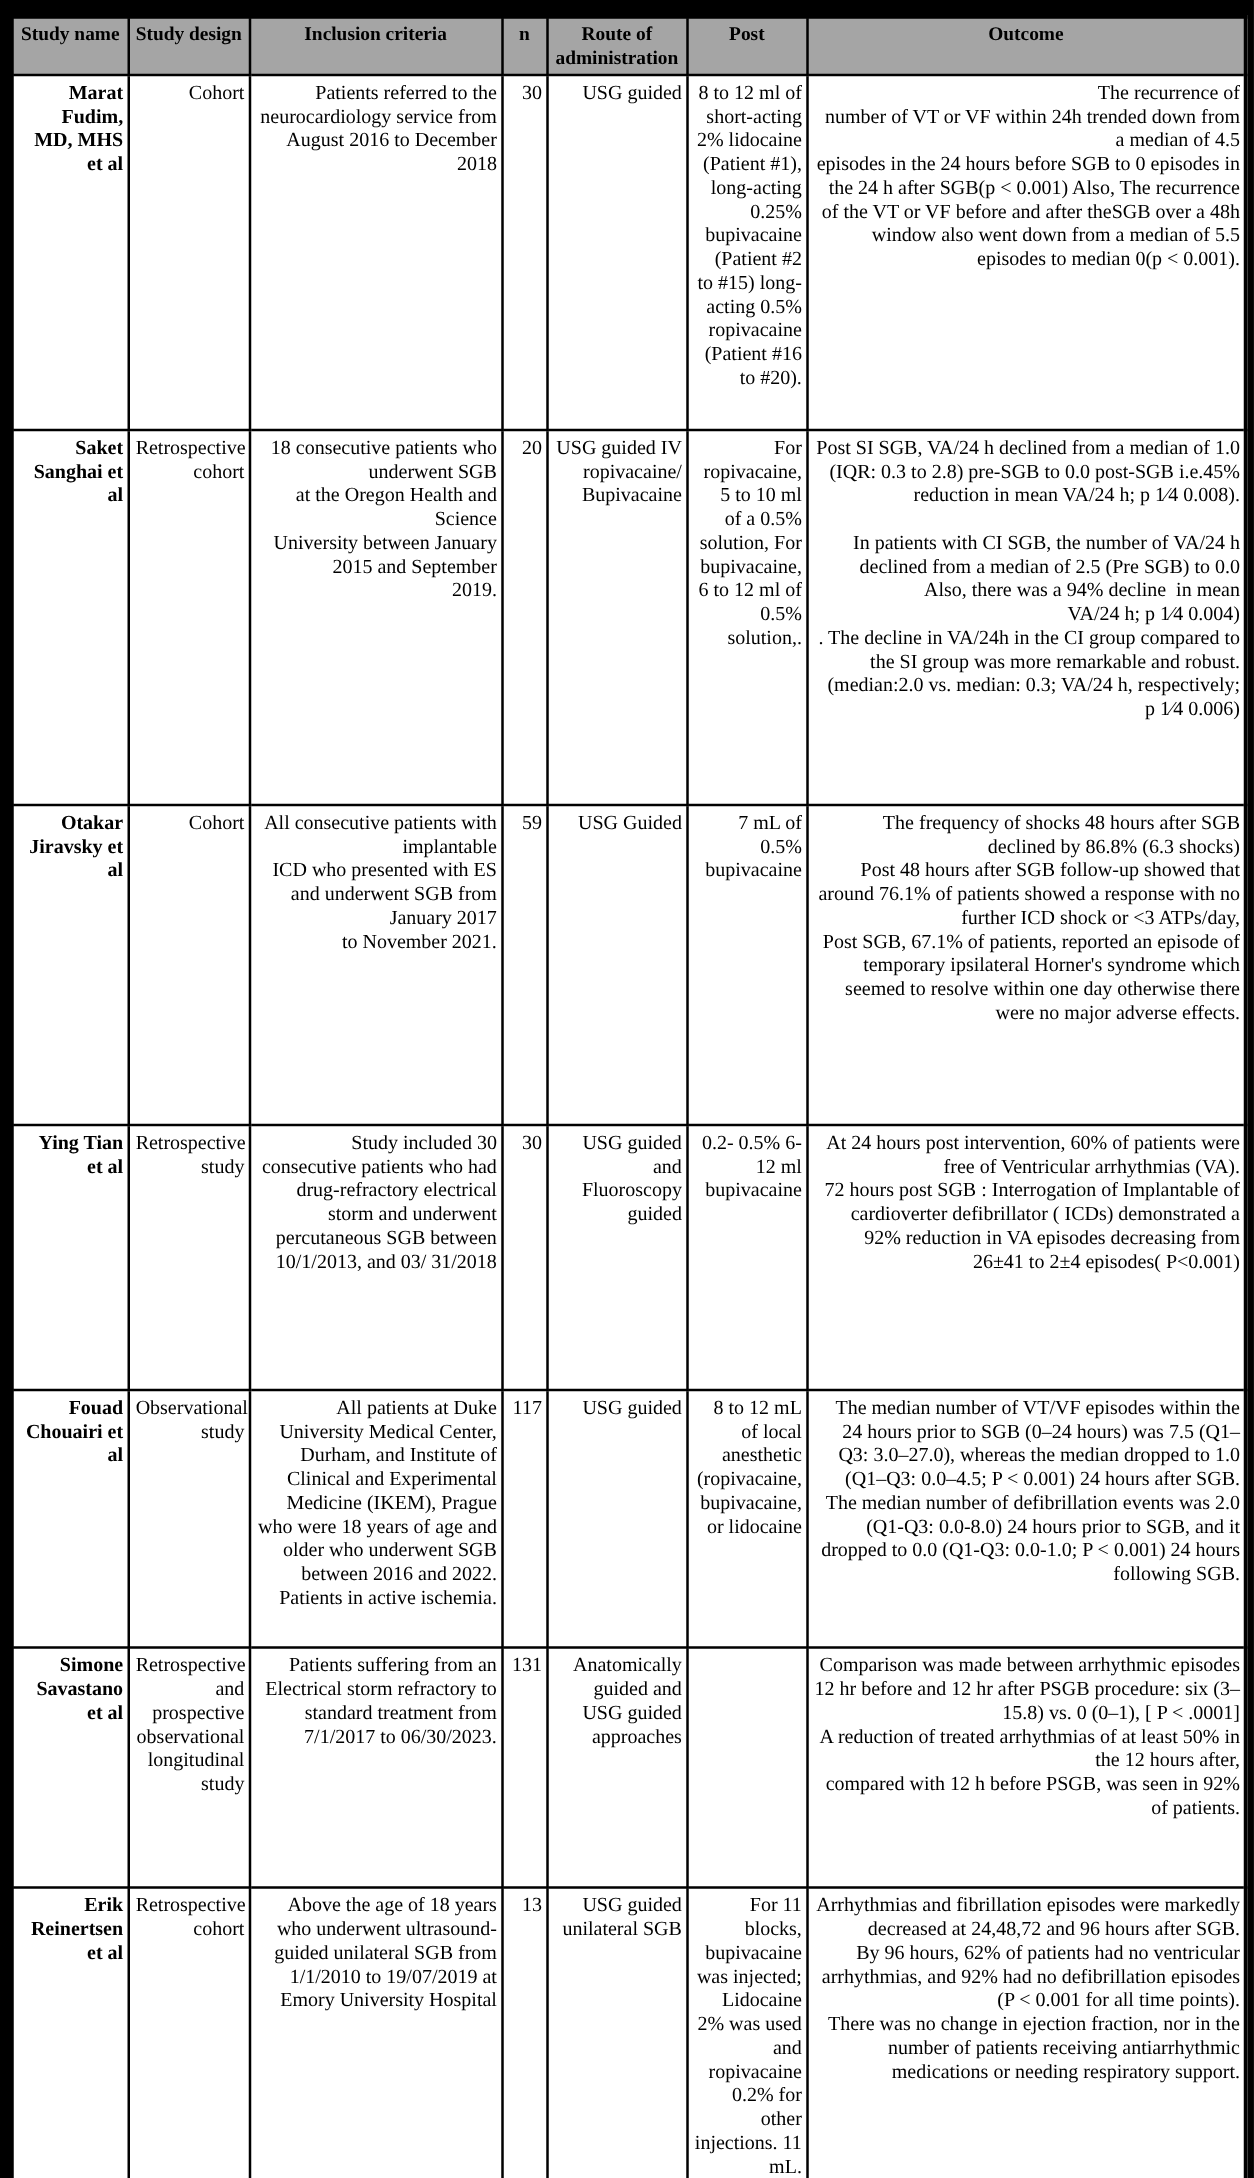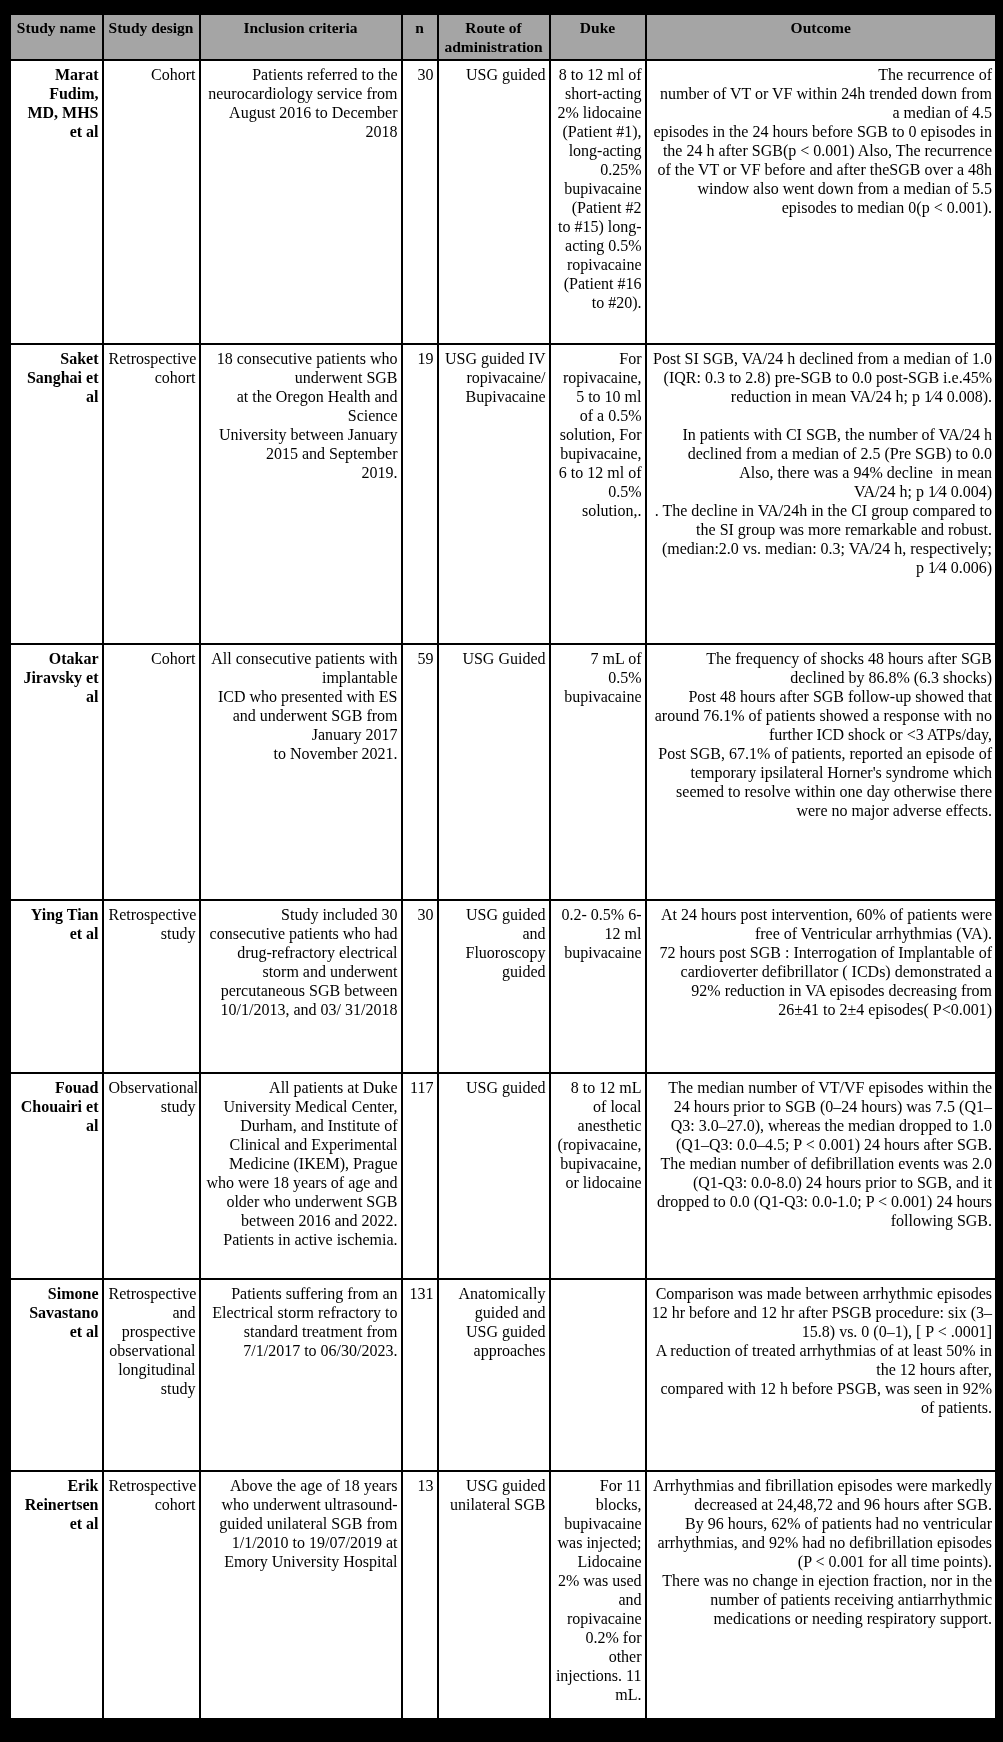--- a/index.html
+++ b/index.html
@@ -44,21 +44,21 @@
     font-size: 16px;
     line-height: 19px;
     padding: 4px 3px 4px 5px;
     text-align: right;
   }
   td.name { font-weight: bold; }
   tr.hrow  { height: 40px;  }
   tr.r1 { height: 284px; }
   tr.r2 { height: 300px; }
   tr.r3 { height: 256px; }
-  tr.r4 { height: 173px; margin-left: 36px; }
+  tr.r4 { height: 212px; margin-left: 36px; }
   tr.r5 { height: 206px; }
   tr.r6 { height: 192px; }
   tr.r7 { height: 248px; }
   col.c-name    { width: 93px;  }
   col.c-design  { width: 97px;  }
   col.c-incl    { width: 202px; }
   col.c-n       { width: 36px;  }
   col.c-route   { width: 112px; }
   col.c-dose    { width: 96px;  }
   col.c-outcome { width: 351px; }
@@ -77,21 +77,21 @@
       <col class="c-dose">
       <col class="c-outcome">
     </colgroup>
     <thead>
       <tr class="hrow">
         <th>Study name</th>
         <th>Study design</th>
         <th>Inclusion criteria</th>
         <th>n</th>
         <th>Route of administration</th>
-        <th>Duke</th>
+        <th>Post</th>
         <th>Outcome</th>
       </tr>
     </thead>
     <tbody>
       <tr class="r1">
         <td class="name">Marat Fudim, MD, MHS et al</td>
         <td>Cohort</td>
         <td>Patients referred to the neurocardiology service from August 2016 to December 2018</td>
         <td>30</td>
         <td>USG guided</td>
@@ -100,21 +100,21 @@
 number of VT or VF within 24h trended down from a median of 4.5
 episodes in the 24 hours before SGB to 0 episodes in the 24 h after SGB(p &lt; 0.001) Also, The recurrence of the VT or VF before and after theSGB over a 48h window also went down from a median of 5.5 episodes to median 0(p &lt; 0.001).</td>
       </tr>
       <tr class="r2">
         <td class="name">Saket Sanghai et al</td>
         <td>Retrospective cohort</td>
         <td>18 consecutive patients who underwent SGB
 at the Oregon Health and Science
 University between January 2015 and September
 2019.</td>
-        <td>19</td>
+        <td>20</td>
         <td>USG guided IV
 ropivacaine/
 Bupivacaine</td>
         <td>For ropivacaine,
  5 to 10 ml of a 0.5% solution, For bupivacaine, 6 to 12 ml of 0.5% solution,.</td>
         <td>Post SI SGB, VA/24 h declined from a median of 1.0 (IQR: 0.3 to 2.8) pre-SGB to 0.0 post-SGB i.e.45% reduction in mean VA/24 h; p 1⁄4 0.008).
 
 In patients with CI SGB, the number of VA/24 h declined from a median of 2.5 (Pre SGB) to 0.0 Also, there was a 94% decline  in mean
 VA/24 h; p 1⁄4 0.004)
 . The decline in VA/24h in the CI group compared to the SI group was more remarkable and robust. (median:2.0 vs. median: 0.3; VA/24 h, respectively; p 1⁄4 0.006)</td>

